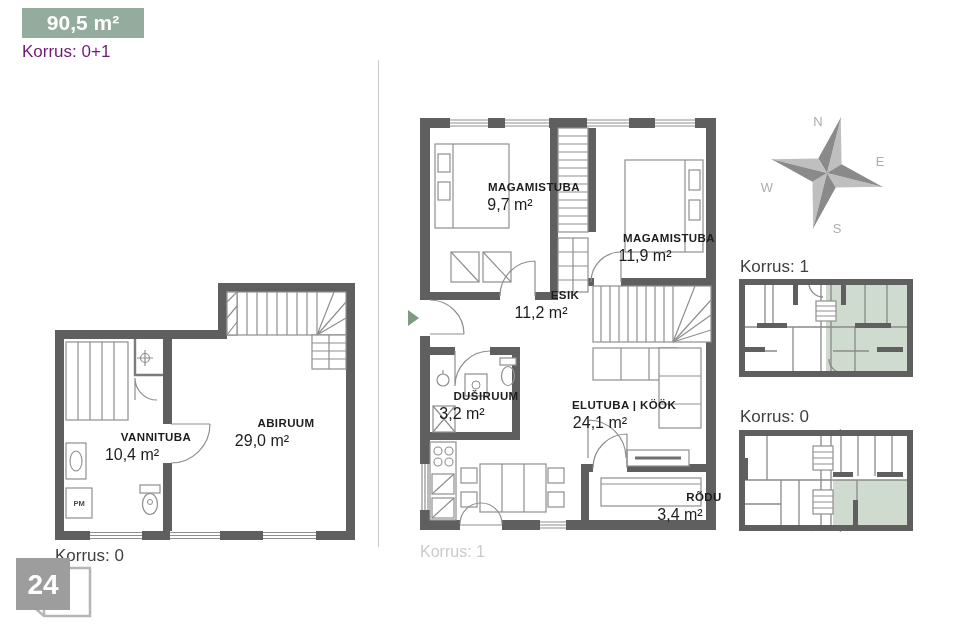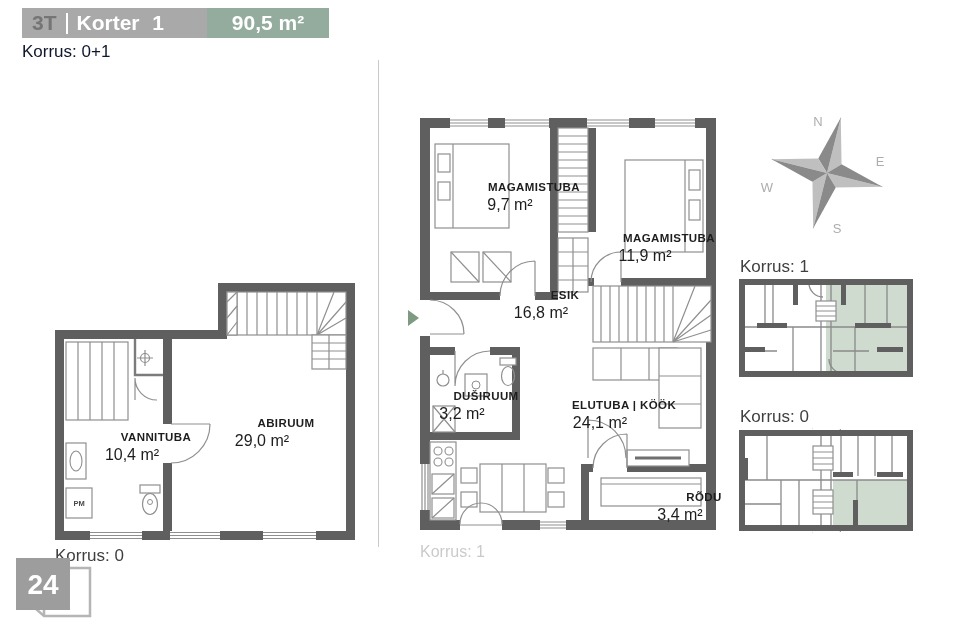--- a/index.html
+++ b/index.html
@@ -14,21 +14,21 @@
     background:#a9a9a9;width:185px;display:flex;align-items:center;
     padding:0 0 0 10px;box-sizing:border-box;gap:9px;
   }
   .unit-type{font-size:21px;font-weight:bold;color:#757575;}
   .header-divider{width:2px;height:21px;background:#ffffff;}
   .unit-name{font-size:21px;font-weight:bold;color:#ffffff;word-spacing:7px;}
   .header-area{
     background:#93ac9d;width:122px;display:flex;align-items:center;justify-content:center;
     font-size:21px;font-weight:bold;color:#ffffff;
   }
-  .floors-note{position:absolute;left:22px;top:42px;font-size:17px;color:#0f172a;}
+  .floors-note{position:absolute;left:22px;top:42px;font-size:17px;color:#701a75;}
   
   .caption{position:absolute;font-size:17px;color:#3f3f3f;}
   .caption-lower{left:55px;top:546px;}
   .caption-key1{left:740px;top:257px;}
   .caption-key2{left:740px;top:407px;}
   .caption-faint{
     left:420px;top:543px;font-size:16px;color:#8a8a8a;opacity:.45;filter:blur(.7px);
   }
   
   .vdivider{position:absolute;left:378px;top:60px;width:1px;height:487px;background:#c9c9c9;}
@@ -44,25 +44,20 @@
   .wall{fill:#5f5f5f;}
   .fline{stroke:#8f8f8f;stroke-width:1.2;fill:none;}
   .roombox{fill:#ffffff;stroke:#8f8f8f;stroke-width:1.2;}
   .keyline{stroke:#8a8a8a;stroke-width:1.3;fill:none;}
   .keywall{fill:#5f5f5f;}
 </style>
 </head>
 <body>
 
 <div class="header">
-  <div class="header-left">
-    <span class="unit-type">3T</span>
-    <span class="header-divider"></span>
-    <span class="unit-name">Korter 1</span>
-  </div>
   <div class="header-area">90,5 m²</div>
 </div>
 <div class="floors-note">Korrus: 0+1</div>
 <div class="vdivider"></div>
 
 <svg class="plan" style="left:50px;top:278px;" width="320" height="290" viewBox="0 0 320 290">
 
   <g>
     <rect class="wall" x="168" y="5" width="137" height="9"></rect>
     <rect class="wall" x="296" y="5" width="9" height="257"></rect>
@@ -275,21 +270,21 @@
 <div class="room-label" style="left:510px;top:180px;">
   <span class="rname">MAGAMISTUBA</span>
   <span class="rarea">9,7 m²</span>
 </div>
 <div class="room-label" style="left:645px;top:231px;">
   <span class="rname">MAGAMISTUBA</span>
   <span class="rarea">11,9 m²</span>
 </div>
 <div class="room-label" style="left:515px;top:288px;margin-left:26px;">
   <span class="rname">ESIK</span>
-  <span class="rarea">16,8 m²</span>
+  <span class="rarea">11,2 m²</span>
 </div>
 <div class="room-label" style="left:462px;top:341px;margin-top:48px;">
   <span class="rname">DUŠIRUUM</span>
   <span class="rarea">3,2 m²</span>
 </div>
 <div class="room-label" style="left:600px;top:398px;">
   <span class="rname">ELUTUBA | KÖÖK</span>
   <span class="rarea">24,1 m²</span>
 </div>
 <div class="room-label" style="left:680px;top:490px;">

